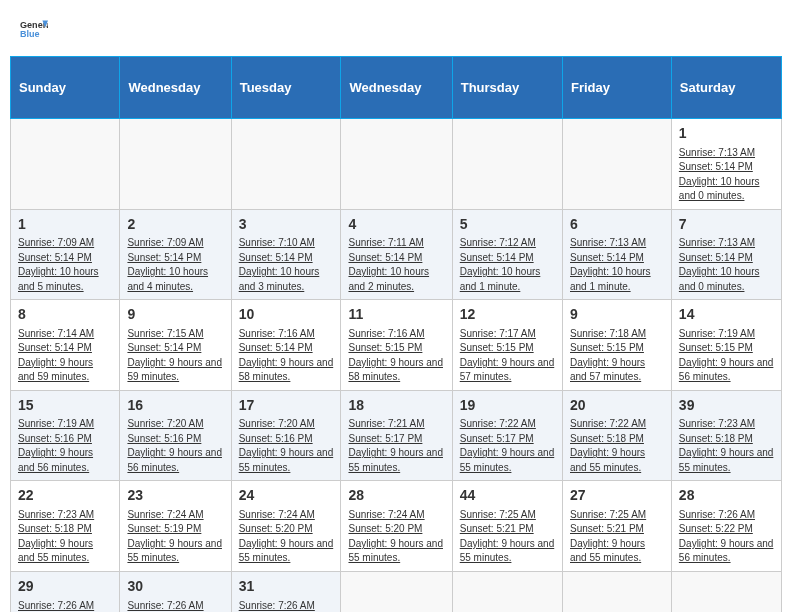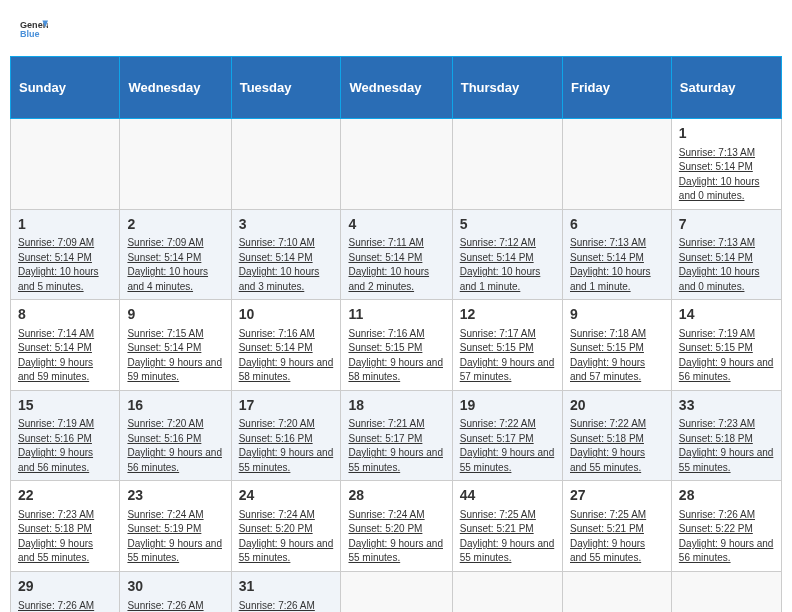--- a/index.html
+++ b/index.html
@@ -206,21 +206,21 @@
         </td>
         <td>
           <span class="day-number">19</span>
           <div class="day-info">Sunrise: 7:22 AM<br>Sunset: 5:17 PM<br>Daylight: 9 hours and 55 minutes.</div>
         </td>
         <td>
           <span class="day-number">20</span>
           <div class="day-info">Sunrise: 7:22 AM<br>Sunset: 5:18 PM<br>Daylight: 9 hours and 55 minutes.</div>
         </td>
         <td>
-          <span class="day-number">33</span>
+          <span class="day-number">39</span>
           <div class="day-info">Sunrise: 7:23 AM<br>Sunset: 5:18 PM<br>Daylight: 9 hours and 55 minutes.</div>
         </td>
       </tr>
       <tr>
         <td>
           <span class="day-number">22</span>
           <div class="day-info">Sunrise: 7:23 AM<br>Sunset: 5:18 PM<br>Daylight: 9 hours and 55 minutes.</div>
         </td>
         <td>
           <span class="day-number">23</span>

